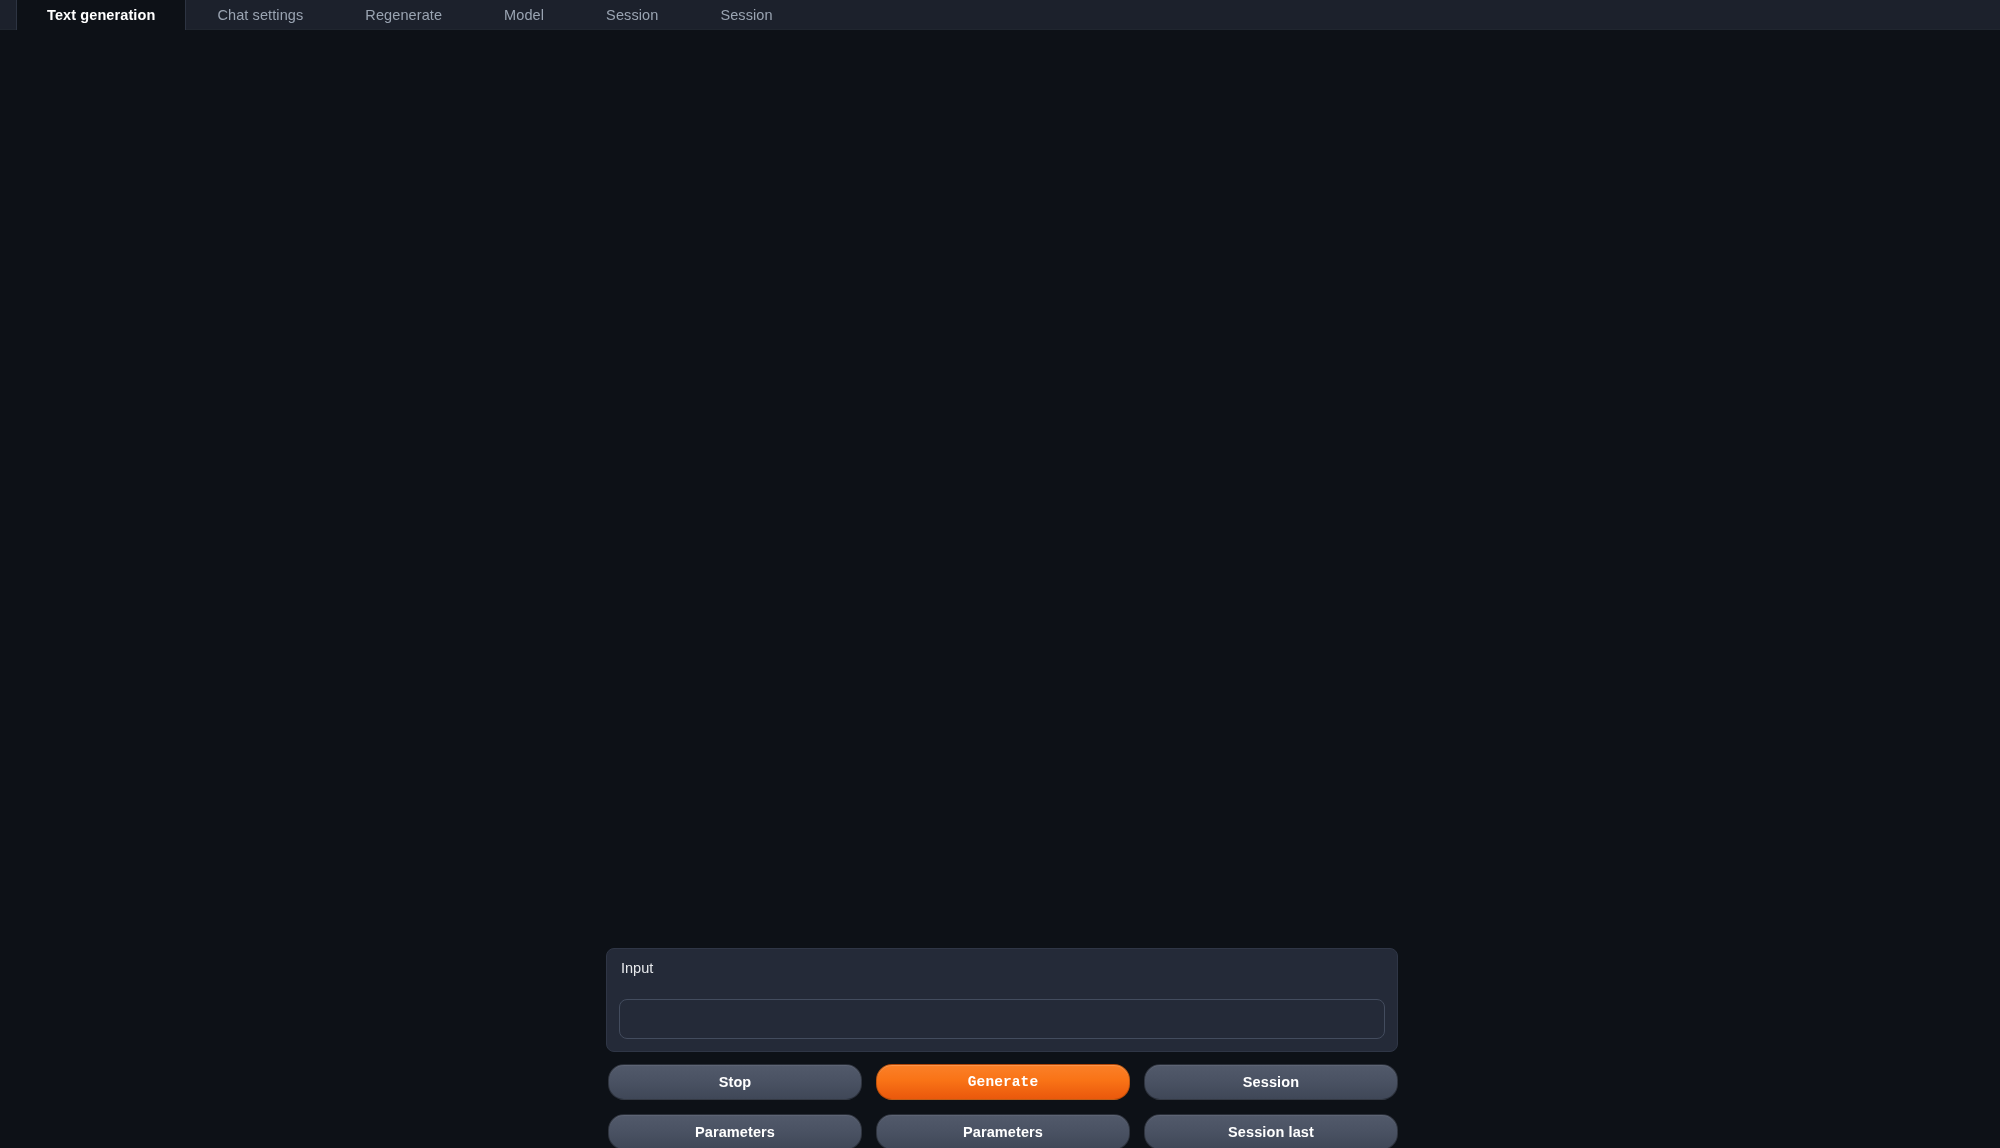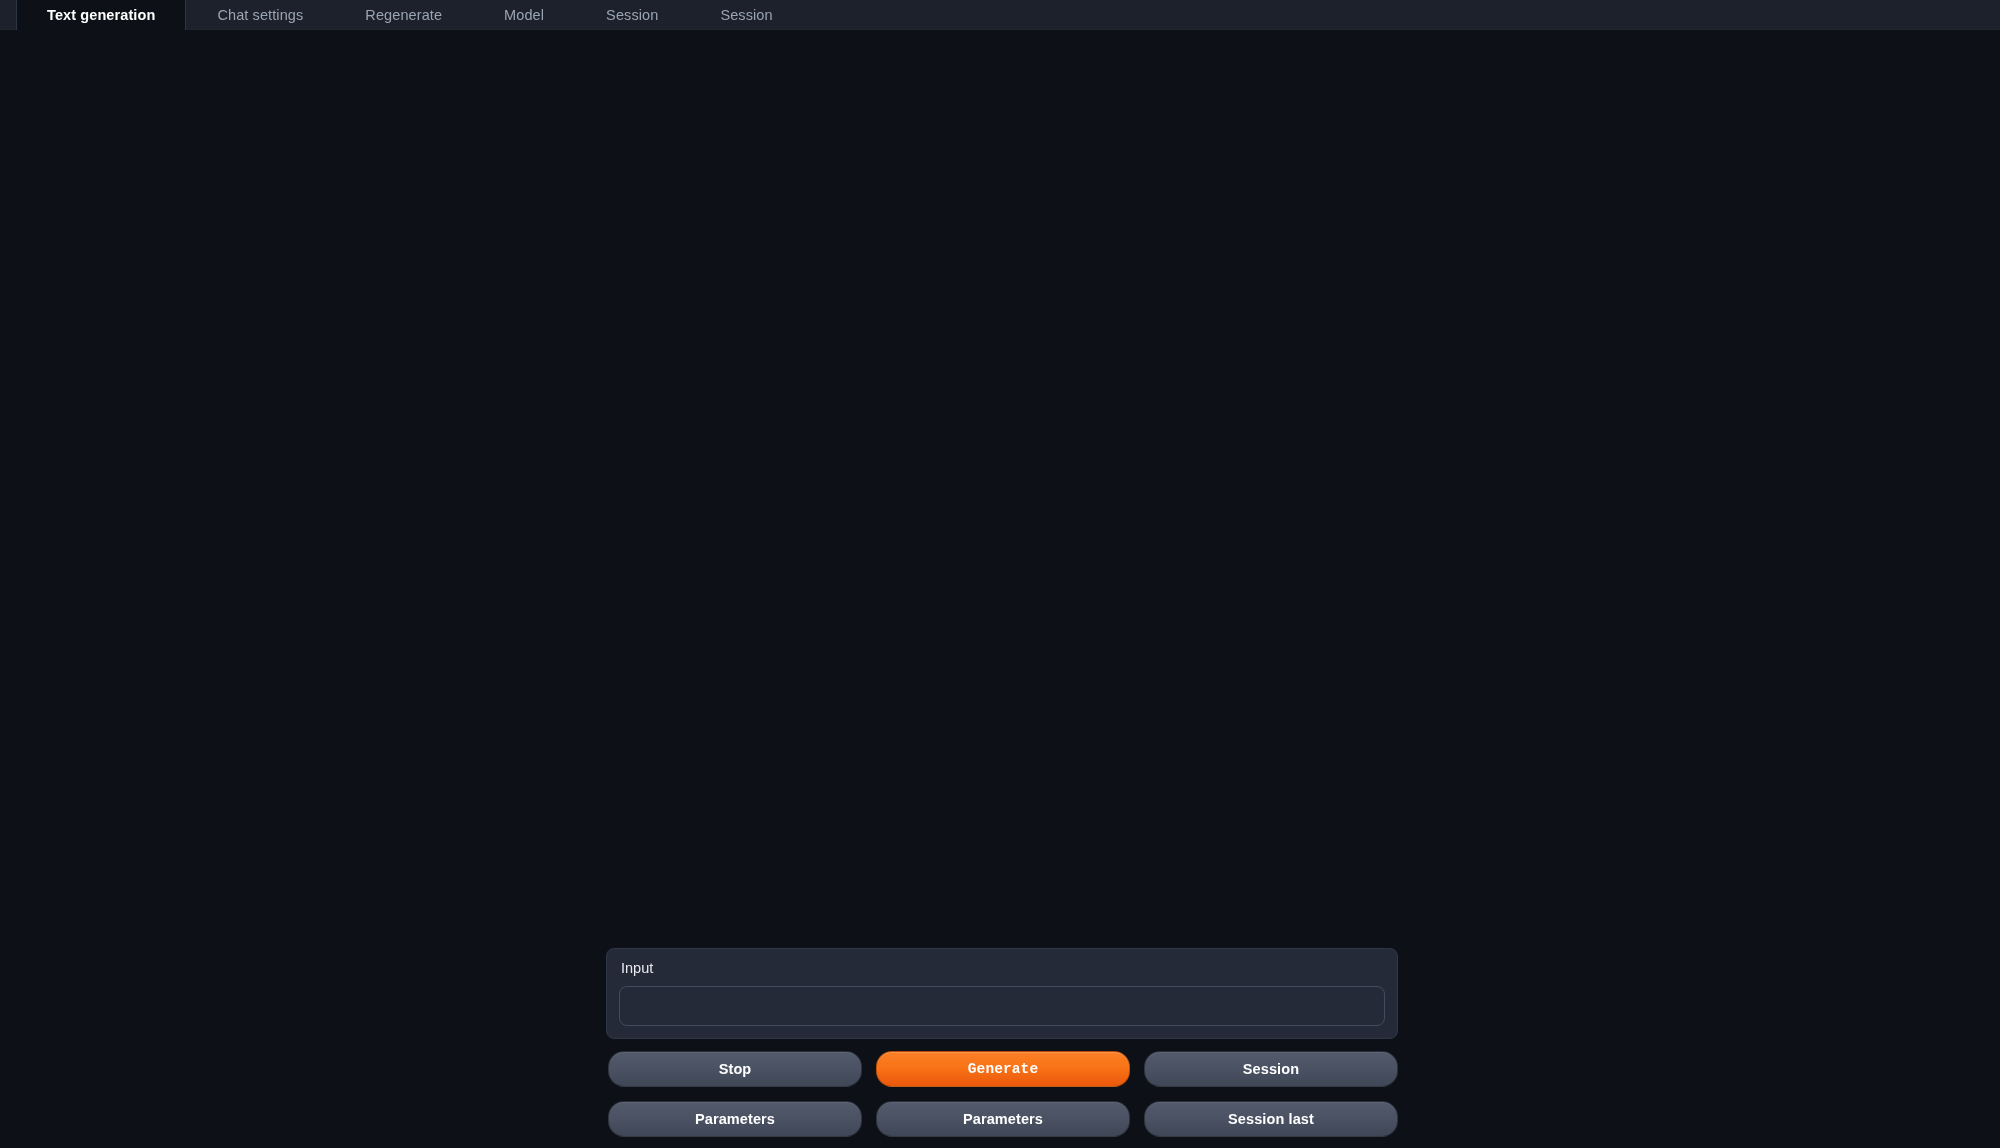--- a/index.html
+++ b/index.html
@@ -93,21 +93,21 @@
     border: 1px solid #2f3646;
     border-radius: 8px;
     padding: 10px 12px 12px 12px;
     width: 792px;
   }
 
   .input-label {
     font-size: 14.5px;
     color: #e8eaed;
     line-height: 18px;
-    margin-bottom: 9px;
+    margin-bottom: 22px;
     padding-left: 2px;
     user-select: none;
   }
 
   .input-textarea {
     display: block;
     width: 100%;
     height: 40px;
     background: #242a38;
     border: 1px solid #434c5e;

